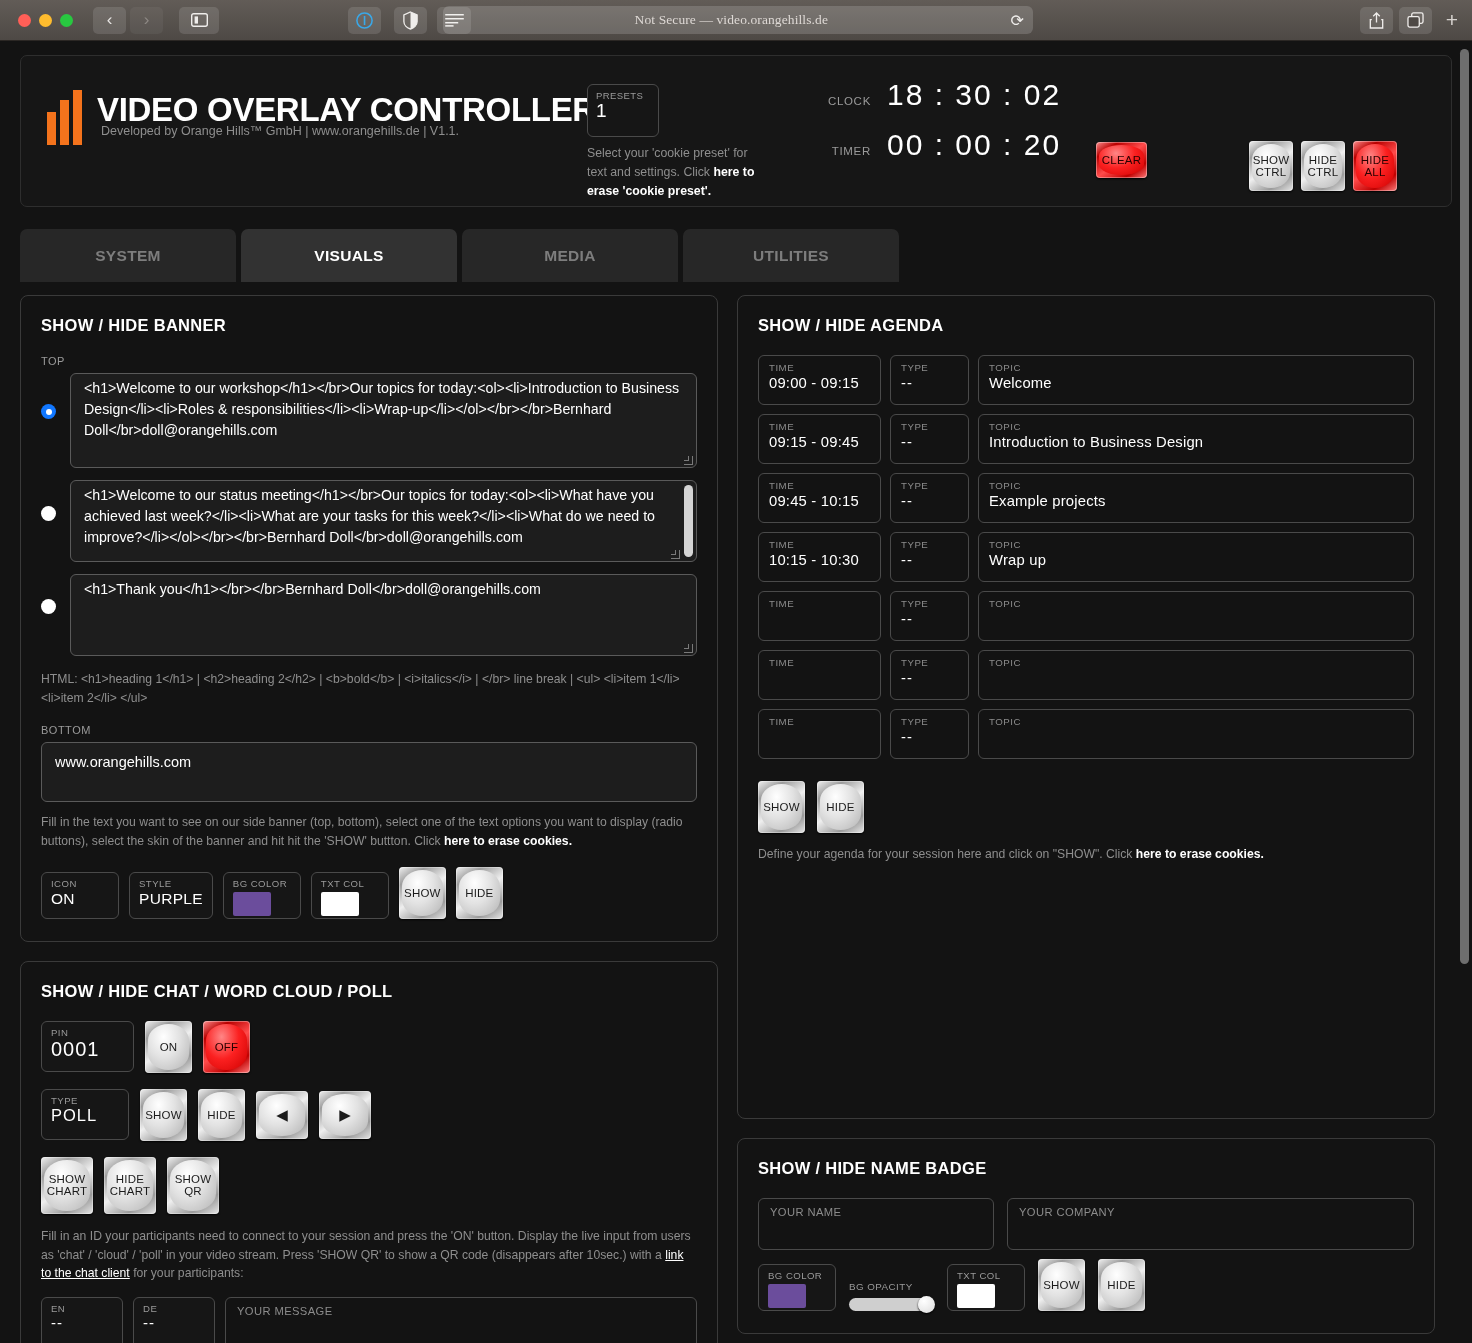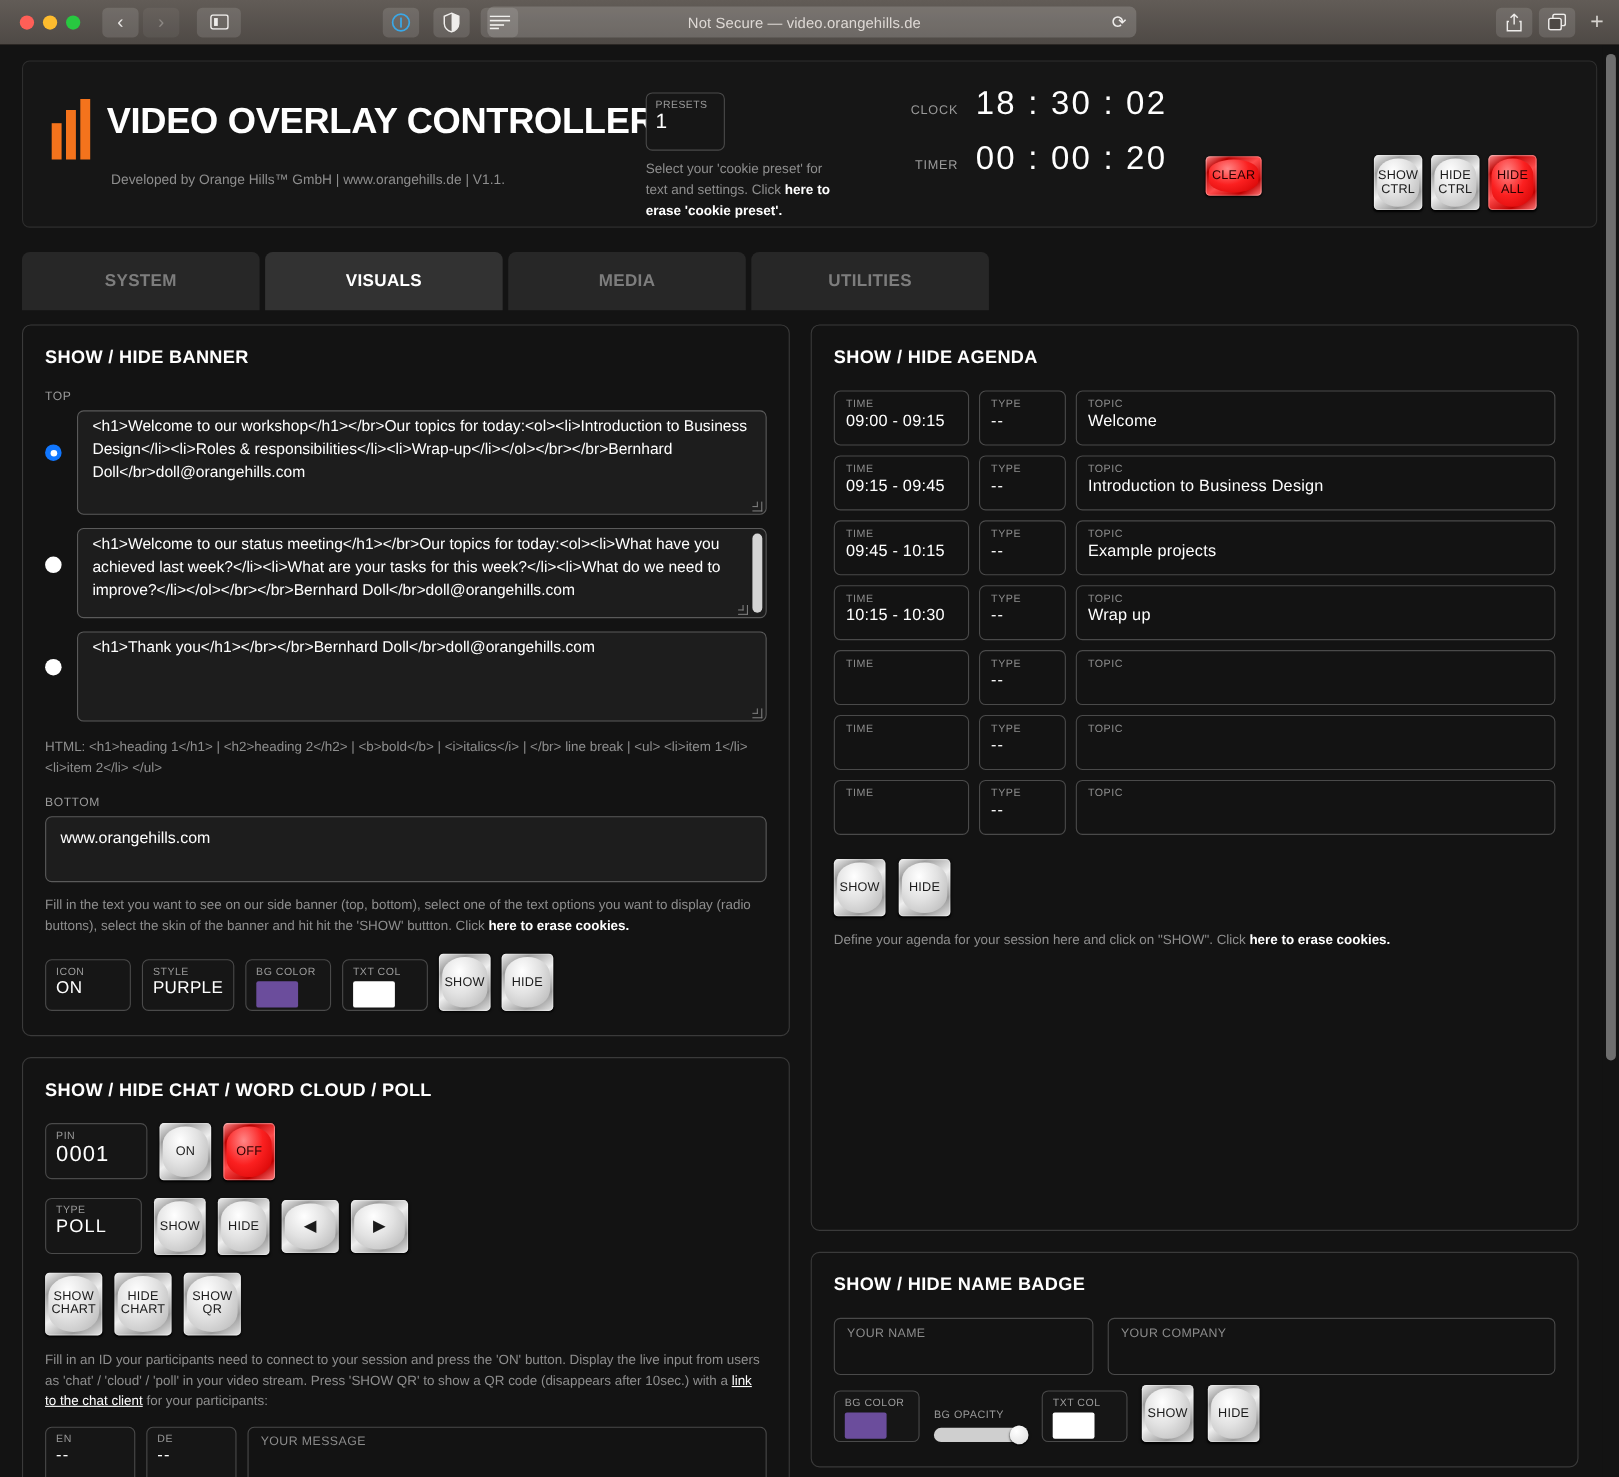--- a/index.html
+++ b/index.html
@@ -27,42 +27,42 @@
     display:flex;align-items:center;justify-content:center;color:#e8e6e4;font-size:17px;
   }
   .cbtn.dim { color:#8d8884; background:rgba(255,255,255,0.05); }
   .cbtn.wide { width:40px; margin-left:12px; }
   .rightgrp { margin-left:auto; display:flex; gap:6px; align-items:center; padding-right:4px;}
   .urlbar {
     position:absolute; left:443px; width:590px; height:28px;
     background:rgba(255,255,255,0.16); border-radius:6px;
     display:flex;align-items:center; padding:0 9px; color:#efedeb; font-size:13.5px;
   }
-  .urlbar .t { flex:1; text-align:center; letter-spacing:.1px; }
+  .urlbar .t { flex:1; text-align:center; letter-spacing:.1px;font-family:Liberation Serif, serif; }
   .urlbar .ns { color:#ded9d5; }
   .plus { color:#d6d2ce; font-size:21px; margin-left:8px; font-weight:300;}
   .readermode { width:34px;height:27px;border-radius:5px;background:rgba(255,255,255,0.12);
     display:flex;align-items:center;justify-content:center; }
 
   
   .page { position:relative; width:1472px; height:1302px; background:#131313; overflow:hidden;}
 
   .scrolltrack { position:absolute; right:0; top:0; width:15px; height:1302px; background:#131313;}
   .scrollthumb { position:absolute; right:3px; top:8px; width:9px; height:915px; border-radius:5px; background:#6e6e6e;}
 
   .header {
     margin:14px 20px 0 20px; height:152px;
     background:#161616; border:1px solid #2e2e2e; border-radius:7px;
     position:relative;
   }
   .logo { position:absolute; left:26px; top:34px; display:flex; align-items:flex-end; gap:4px; height:55px;}
   .bar { width:9px; background:#f4731c; }
   .bar.b1{height:33px;} .bar.b2{height:45px;} .bar.b3{height:55px;}
   .apptitle { position:absolute; left:76px; top:35px; font-size:33px; font-weight:bold; letter-spacing:-.3px;}
-  .appsub { position:absolute; left:80px; top:100px; font-size:12.5px; color:#8e8e8e; }
+  .appsub { position:absolute; left:80px; top:68px; font-size:12.5px; color:#8e8e8e; }
 
   .presetbox {
     position:absolute; left:566px; top:28px; width:72px; height:53px;
     border:1px solid #4a4a4a; border-radius:6px; background:#161616;
   }
   .presetbox .lbl { font-size:9.5px; color:#9a9a9a; letter-spacing:.4px; padding:5px 0 0 8px;}
   .presetbox .val { font-size:19px; padding-left:8px; line-height:1.05; }
   .presettext {
     position:absolute; left:566px; top:88px; width:175px;
     font-size:12.3px; color:#8e8e8e; line-height:1.55;

